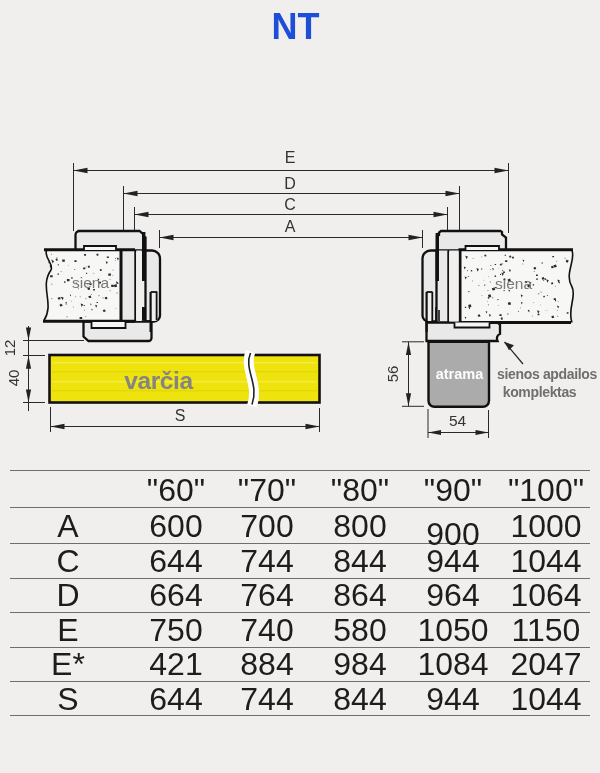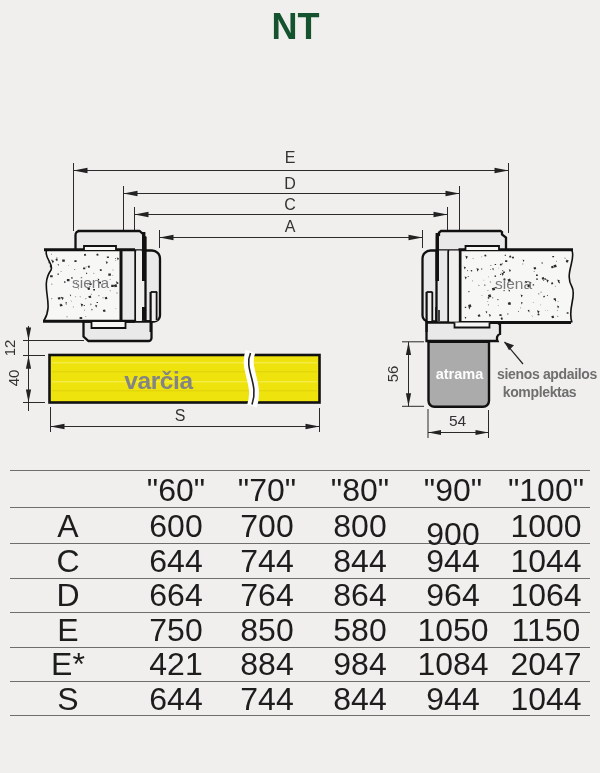--- a/index.html
+++ b/index.html
@@ -1,17 +1,17 @@
 <!DOCTYPE html>
 <html><head>
 <meta charset="utf-8">
 <style>
 html,body{margin:0;padding:0;}
 body{width:600px;height:773px;background:#f0efed;font-family:"Liberation Sans",sans-serif;overflow:hidden;position:relative;}
-#title{position:absolute;left:0;top:6px;width:591px;text-align:center;font-size:36px;font-weight:bold;color:#14532d;letter-spacing:0px;}
+#title{position:absolute;left:0;top:6px;width:591px;text-align:center;font-size:36px;font-weight:bold;color:#1d4ed8;letter-spacing:0px;}
 #draw{position:absolute;left:0;top:0;}
 #tbl{position:absolute;left:0;top:0;width:600px;}
 .hl{position:absolute;left:10px;width:580px;height:1px;background:#6e6e6e;}
 .cell{position:absolute;font-size:32px;color:#1d1d1d;text-align:center;width:90px;line-height:1;}
 </style>
 </head>
 <body>
 <div id="title">NT</div>
 <svg id="draw" width="600" height="460" viewBox="0 0 600 460">
 
@@ -207,21 +207,21 @@
   <div class="cell" style="left:408px;top:544.5px">944</div>
   <div class="cell" style="left:501px;top:544.5px">1044</div>
   <div class="cell" style="left:23px;top:579px">D</div>
   <div class="cell" style="left:131px;top:579px">664</div>
   <div class="cell" style="left:222px;top:579px">764</div>
   <div class="cell" style="left:315px;top:579px">864</div>
   <div class="cell" style="left:408px;top:579px">964</div>
   <div class="cell" style="left:501px;top:579px">1064</div>
   <div class="cell" style="left:23px;top:613.5px">E</div>
   <div class="cell" style="left:131px;top:613.5px">750</div>
-  <div class="cell" style="left:222px;top:613.5px">850</div>
+  <div class="cell" style="left:222px;top:613.5px">740</div>
   <div class="cell" style="left:315px;top:613.5px">580</div>
   <div class="cell" style="left:408px;top:613.5px">1050</div>
   <div class="cell" style="left:501px;top:613.5px">1150</div>
   <div class="cell" style="left:23px;top:648px">E*</div>
   <div class="cell" style="left:131px;top:648px">421</div>
   <div class="cell" style="left:222px;top:648px">884</div>
   <div class="cell" style="left:315px;top:648px">984</div>
   <div class="cell" style="left:408px;top:648px">1084</div>
   <div class="cell" style="left:501px;top:648px">2047</div>
   <div class="cell" style="left:23px;top:682.5px">S</div>

